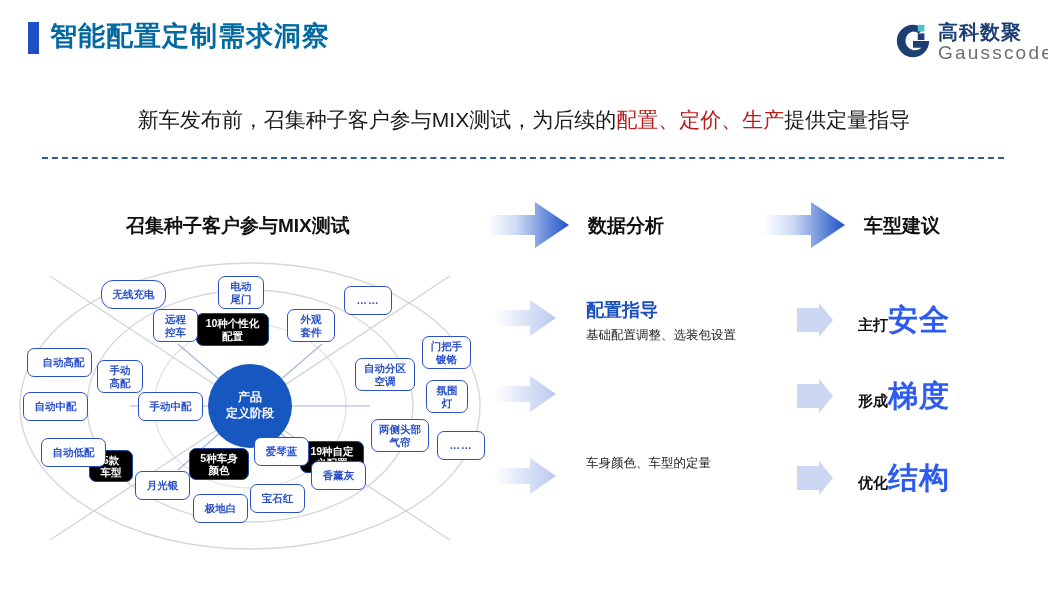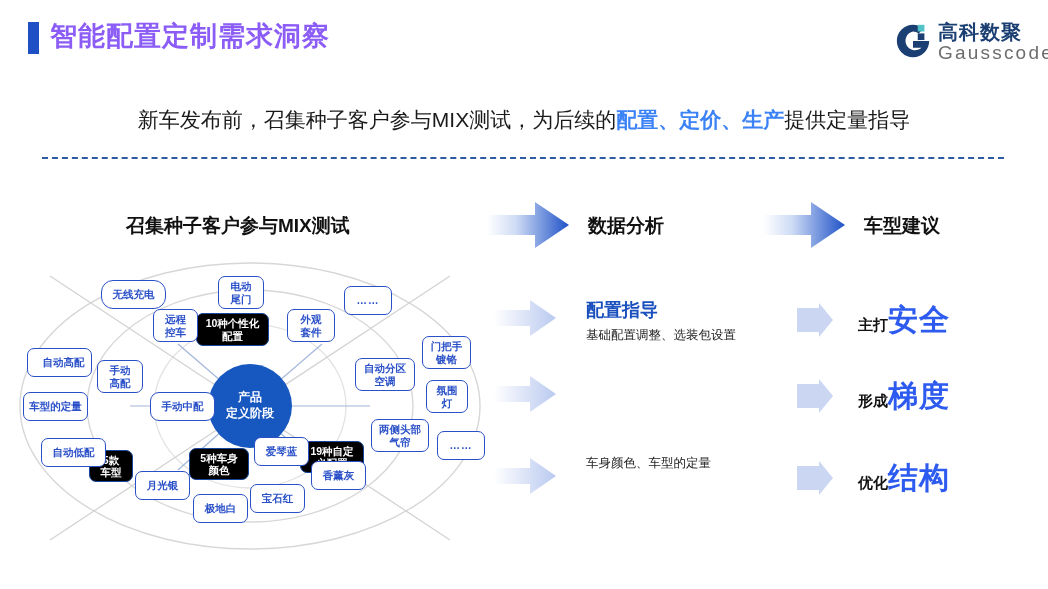--- a/index.html
+++ b/index.html
@@ -32,21 +32,21 @@
     position: absolute;
     left: 28px; top: 22px;
     width: 11px; height: 32px;
     background: #1f4fc4;
   }
   .page-title {
     position: absolute;
     left: 50px; top: 18px;
     font-size: 27px;
     font-weight: bold;
-    color: #8b5cf6;
+    color: #0369a1;
     letter-spacing: 1px;
     white-space: nowrap;
   }
   .logo {
     position: absolute;
     right: 18px; top: 18px;
     width: 140px; height: 46px;
   }
   .logo-mark {
     position: absolute;
@@ -73,22 +73,22 @@
   .subtitle {
     position: absolute;
     left: 0; top: 106px;
     width: 1048px;
     text-align: center;
     font-size: 21px;
     color: #1a1a1a;
     white-space: nowrap;
   }
   .subtitle .hl {
-    color: #3b82f6;
-    font-weight: bold;
+    color: #b91c1c;
+    font-weight: normal;
   }
   .divider {
     position: absolute;
     left: 42px; top: 157px;
     width: 962px; height: 0;
     border-top: 2px dashed #2d5aa0;
   }
 
   
   .col-head {
@@ -365,22 +365,22 @@
 空调</div>
     <div class="node" style="left:416px; top:122px; width:42px; height:33px;">氛围
 灯</div>
     <div class="node" style="left:361px; top:161px; width:58px; height:33px;">两侧头部
 气帘</div>
     <div class="node dots" style="left:427px; top:173px; width:48px; height:29px;">……</div>
 
     <div class="node" style="left:17px; top:90px; width:65px; height:29px;padding-left:13px;">自动高配</div>
     <div class="node" style="left:87px; top:102px; width:46px; height:33px;">手动
 高配</div>
-    <div class="node" style="left:13px; top:134px; width:65px; height:29px;">车型的定量</div>
-    <div class="node" style="left:140px; top:134px; width:65px; height:29px;border-radius:9px;">手动中配</div>
+    <div class="node" style="left:13px; top:134px; width:65px; height:29px;">自动中配</div>
+    <div class="node" style="left:128px; top:134px; width:65px; height:29px;">手动中配</div>
     <div class="node" style="left:31px; top:180px; width:65px; height:29px;">自动低配</div>
 
     <div class="node" style="left:125px; top:213px; width:55px; height:29px;">月光银</div>
     <div class="node" style="left:183px; top:236px; width:55px; height:29px;">极地白</div>
     <div class="node" style="left:240px; top:226px; width:55px; height:29px;">宝石红</div>
     <div class="node" style="left:244px; top:179px; width:55px; height:29px;">爱琴蓝</div>
     <div class="node" style="left:301px; top:203px; width:55px; height:29px;">香薰灰</div>
   </div>
 
 </div>

